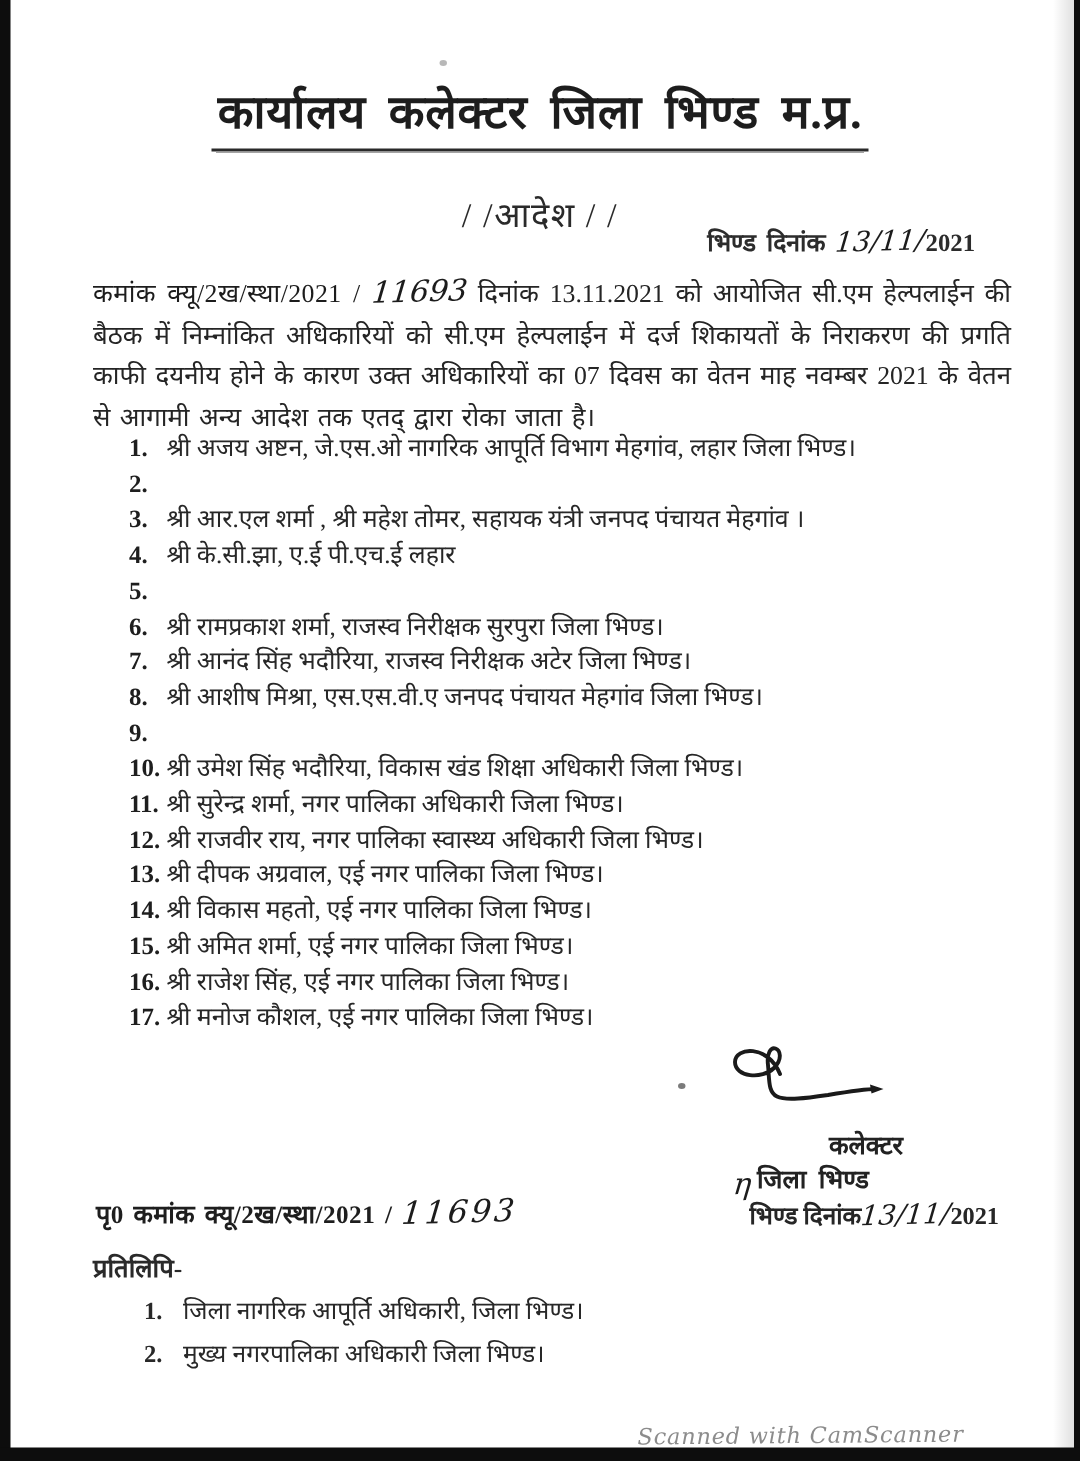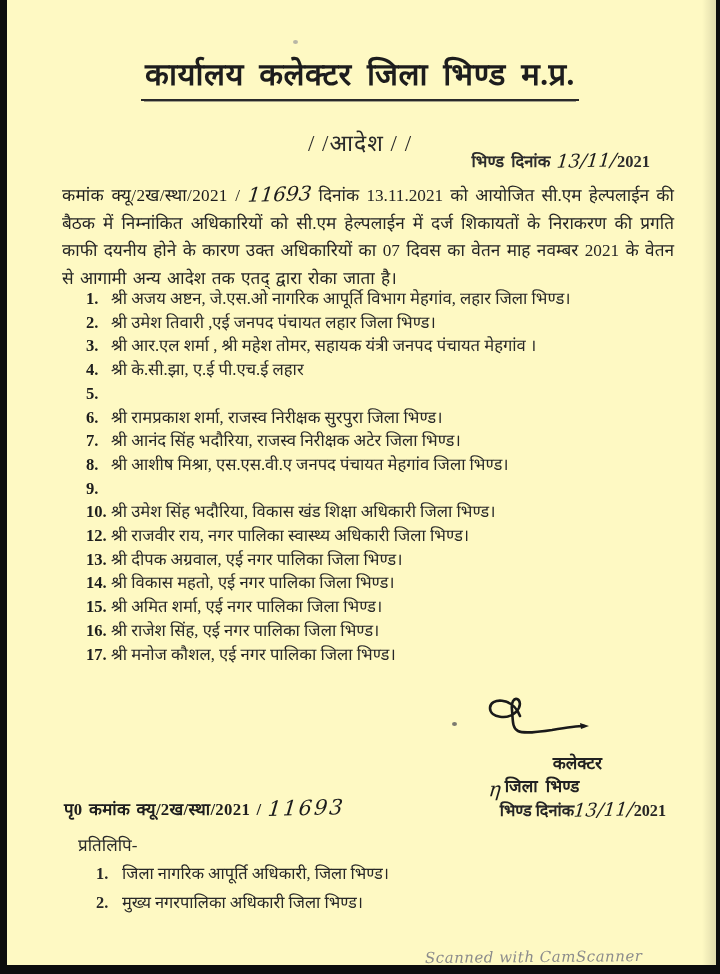--- a/index.html
+++ b/index.html
@@ -1,20 +1,20 @@
 <!DOCTYPE html>
 <html lang="hi"><head>
 <meta charset="utf-8">
 <style>
   html,body{margin:0;padding:0;background:#e9e9e9;}
   .page{
     position:relative;
     width:720px;height:974px;
     margin:0 auto;
-    background:#fef9c3;
+    background:#ffffff;
     overflow:hidden;
     font-family:"Liberation Serif","DejaVu Serif",serif;
     color:#262626;
   }
   
   .edge{position:absolute;background:#0d0d0d;z-index:9;}
   .edge-left{left:0;top:0;width:7px;height:974px;}
   .edge-right{right:0;top:0;width:4px;height:974px;}
   .edge-bottom{left:0;bottom:0;width:720px;height:9px;}
   .shadow-right{position:absolute;right:4px;top:0;width:14px;height:974px;
@@ -56,21 +56,21 @@
   .sig-office .mark{position:relative;top:4px;margin-right:4px;font-size:20px;}
   .sig-date{position:absolute;top:799px;left:438px;width:228px;text-align:right;
     font-size:16.2px;font-weight:bold;color:#262626;}
   .sig-date .hand,.date-top .hand{font-size:18.5px;}
 
   .endorse{position:absolute;top:796px;left:64px;font-size:16.8px;font-weight:bold;
     color:#1e1e1e;letter-spacing:.3px;word-spacing:2px;}
   .endorse .hand{font-size:21px;letter-spacing:2px;}
 
   .copy-head{position:absolute;top:833px;left:62px;font-size:17px;color:#2a2a2a;
-    font-weight:normal;margin-left:16px;}
+    font-weight:bold;}
   ol.copies{position:absolute;top:859px;left:96px;margin:0;padding:0;list-style:none;
     font-size:16.4px;color:#282828;}
   ol.copies li{display:flex;line-height:29px;}
   ol.copies .num{min-width:26px;font-weight:bold;}
 
   .watermark{position:absolute;top:948px;left:425px;font-family:"DejaVu Serif",serif;
     font-style:italic;font-size:15px;color:#8c8c8c;letter-spacing:.5px;
     transform:rotate(-.5deg);z-index:5;}
 </style>
 </head>
@@ -97,21 +97,20 @@
     <span>दिनांक 13.11.2021 को आयोजित सी.एम हेल्पलाईन की बैठक में निम्नांकित अधिकारियों को सी.एम हेल्पलाईन में दर्ज शिकायतों के निराकरण की प्रगति काफी दयनीय होने के कारण उक्त अधिकारियों का 07 दिवस का वेतन माह नवम्बर 2021 के वेतन से आगामी अन्य आदेश तक एतद् द्वारा रोका जाता है।</span>
   </p>
 
   <ol class="officers">
       <li>
       <span class="num">1.</span>
       <span>श्री अजय अष्टन, जे.एस.ओ नागरिक आपूर्ति विभाग मेहगांव, लहार जिला भिण्ड।</span>
     </li>
       <li>
       <span class="num">2.</span>
-      <span>श्री उमेश तिवारी ,एई जनपद पंचायत लहार जिला भिण्ड।</span>
     </li>
       <li>
       <span class="num">3.</span>
       <span>श्री  आर.एल शर्मा , श्री महेश तोमर, सहायक यंत्री जनपद पंचायत मेहगांव ।</span>
     </li>
       <li>
       <span class="num">4.</span>
       <span>श्री के.सी.झा, ए.ई पी.एच.ई लहार</span>
     </li>
       <li>
@@ -128,20 +127,24 @@
       <li>
       <span class="num">8.</span>
       <span>श्री आशीष मिश्रा, एस.एस.वी.ए जनपद पंचायत मेहगांव जिला भिण्ड।</span>
     </li>
       <li>
       <span class="num">9.</span>
     </li>
       <li>
       <span class="num">10.</span>
       <span>श्री उमेश सिंह भदौरिया, विकास खंड शिक्षा अधिकारी जिला भिण्ड।</span>
+    </li>
+      <li>
+      <span class="num">11.</span>
+      <span>श्री सुरेन्द्र शर्मा, नगर पालिका अधिकारी जिला भिण्ड।</span>
     </li>
       <li>
       <span class="num">12.</span>
       <span>श्री राजवीर राय, नगर पालिका स्वास्थ्य अधिकारी जिला भिण्ड।</span>
     </li>
       <li>
       <span class="num">13.</span>
       <span>श्री दीपक अग्रवाल, एई नगर पालिका जिला भिण्ड।</span>
     </li>
       <li>

